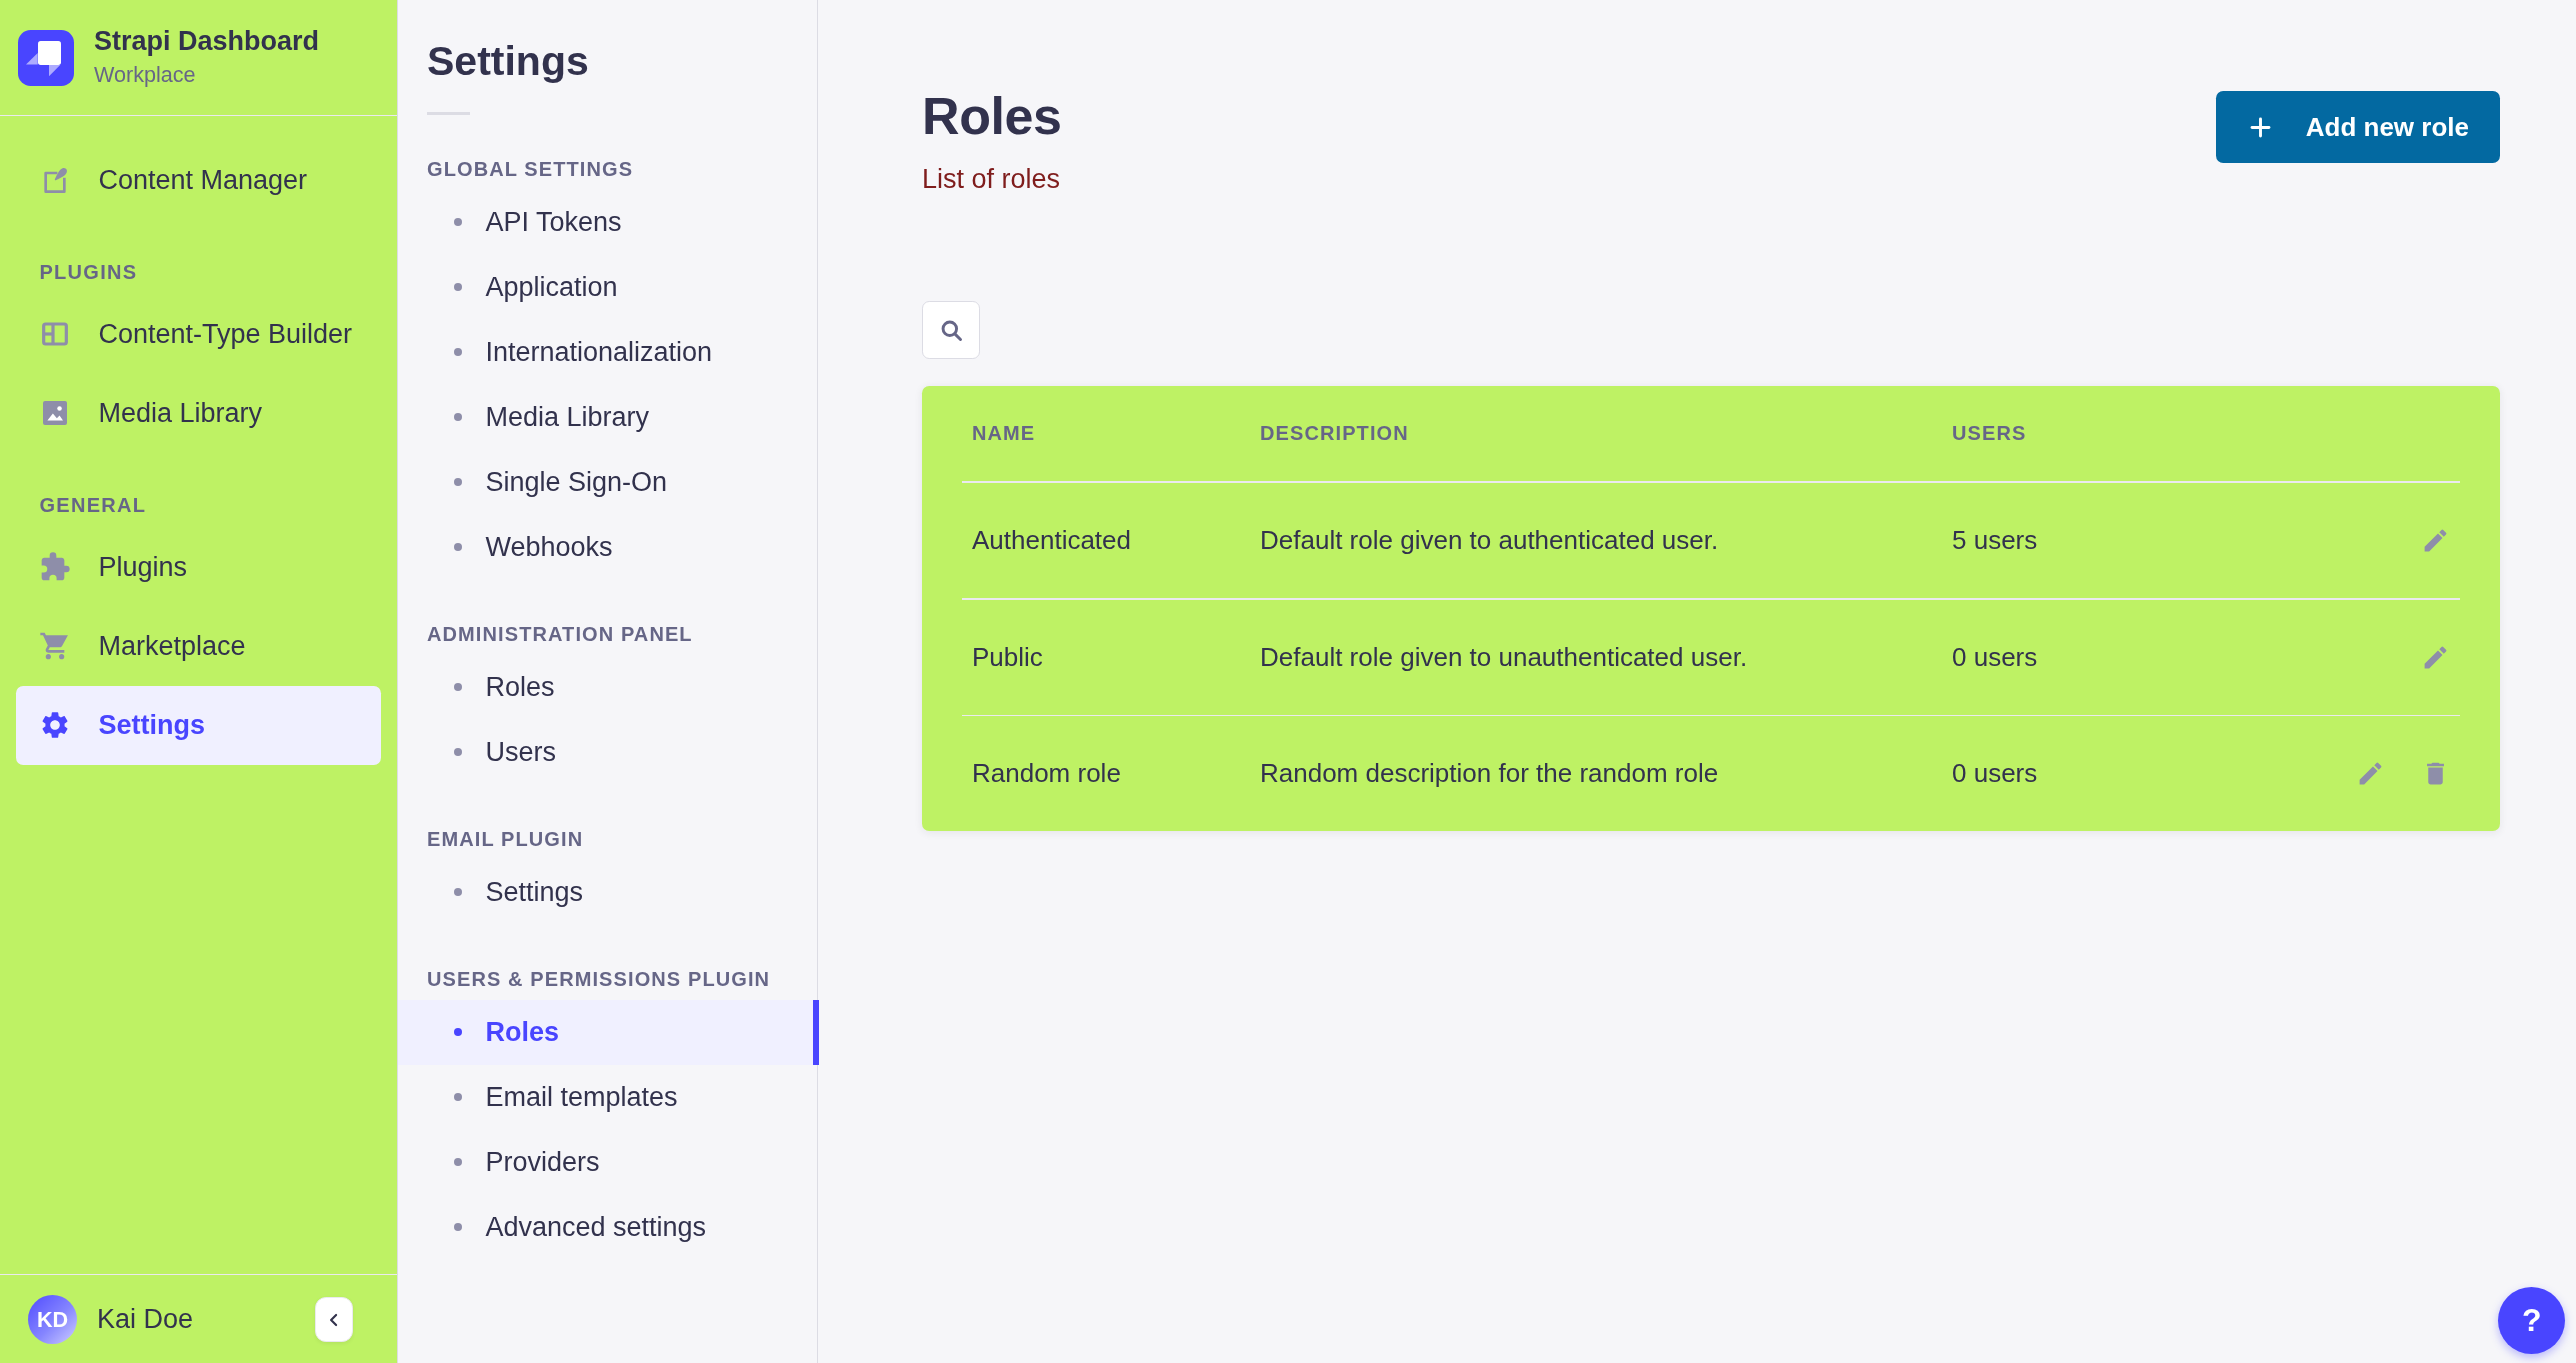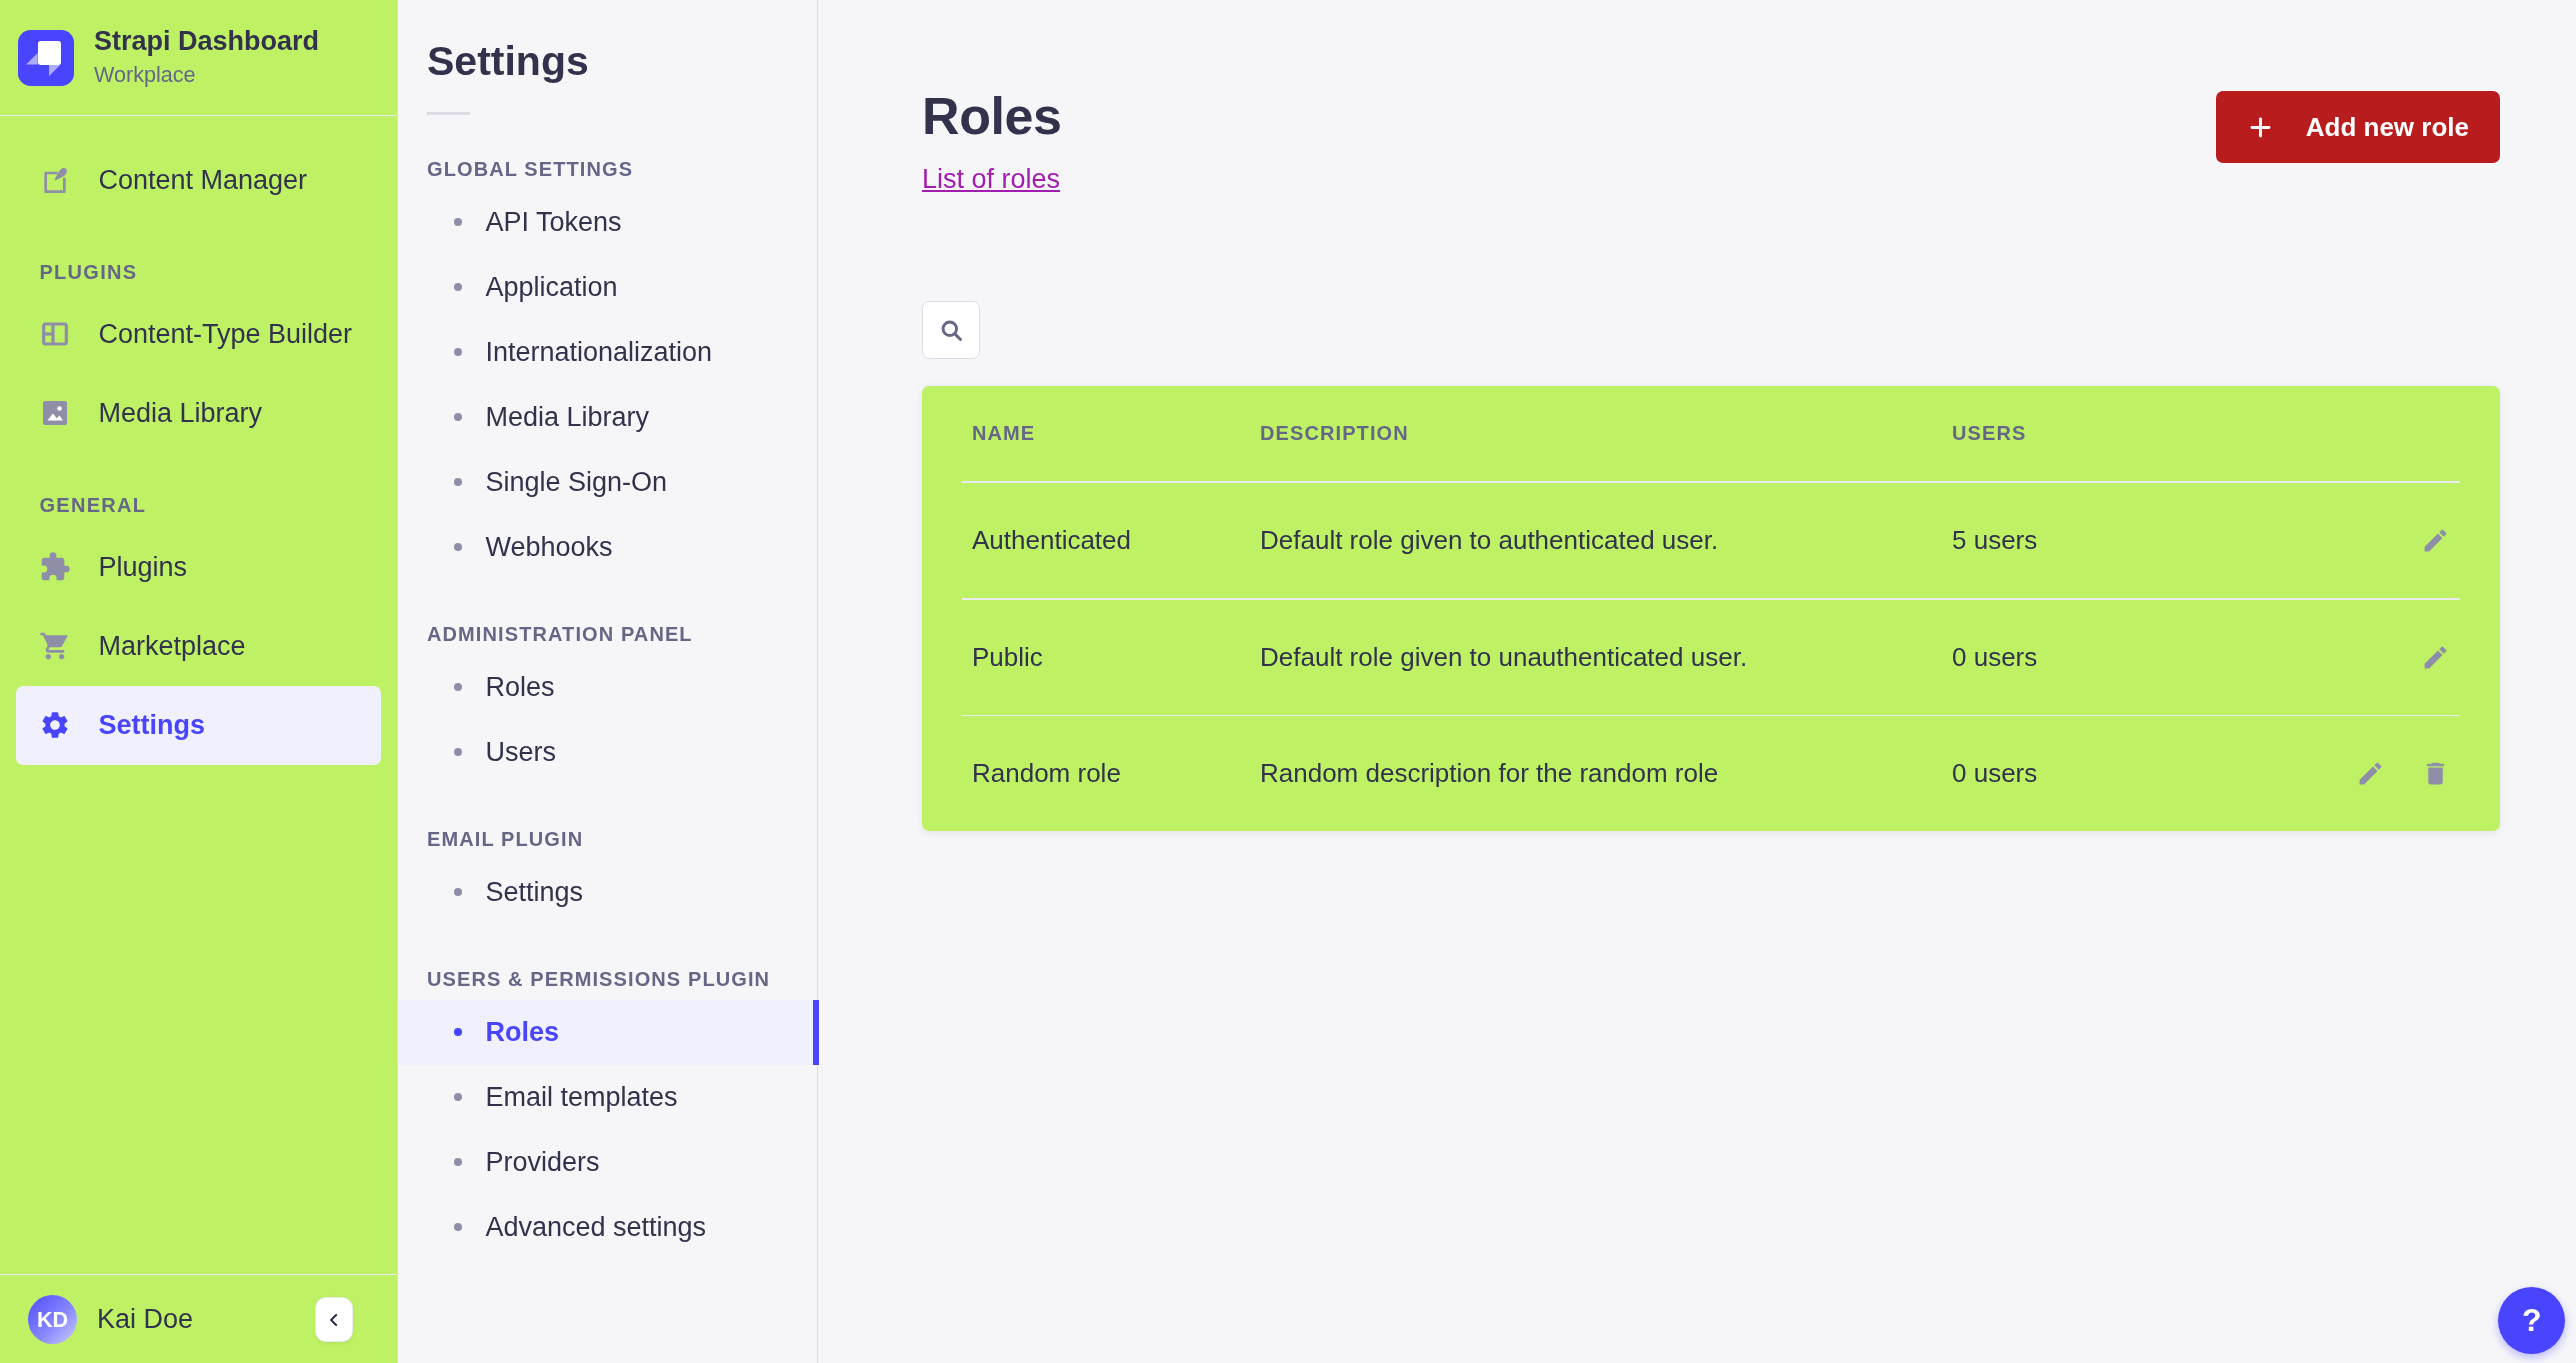--- a/index.html
+++ b/index.html
@@ -76,25 +76,25 @@
   .subnav-item.active { background:#F0F0FF; color:#4945FF; font-weight:bold; }
   .subnav-item.active .bullet { background:#4945FF; }
   .subnav-item.active::after {
     content:""; position:absolute; right:-1.8px; top:0; bottom:0; width:5.4px; background:#4945FF;
   }
 
   
   .main { flex:1; padding:86px 76px 0 104px; position:relative; }
   .page-header { display:flex; justify-content:space-between; align-items:flex-start; }
   .page-title { font-size:52px; font-weight:bold; color:#32324D; letter-spacing:-0.4px; }
-  .page-subtitle { font-size:27px; color:#a21caf; margin-top:18px;text-decoration:underline; }
+  .page-subtitle { font-size:27px; color:#7f1d1d; margin-top:18px; }
   .add-btn {
     display:flex; align-items:center; gap:32px;
     height:72px; padding:0 31px; margin-top:5.4px;
-    background:#b91c1c; border:none; border-radius:7.2px;
+    background:#0369a1; border:none; border-radius:7.2px;
     color:#FFFFFF; font-size:26px; font-weight:bold;
     font-family:"Liberation Sans", sans-serif; cursor:pointer;
   }
   .add-btn svg { width:27px; height:27px; }
   .search-btn {
     margin-top:106px;
     width:58px; height:58px; border-radius:7.2px;
     background:#FFFFFF; border:1.8px solid #DCDCE4;
     display:flex; align-items:center; justify-content:center; cursor:pointer;
   }

